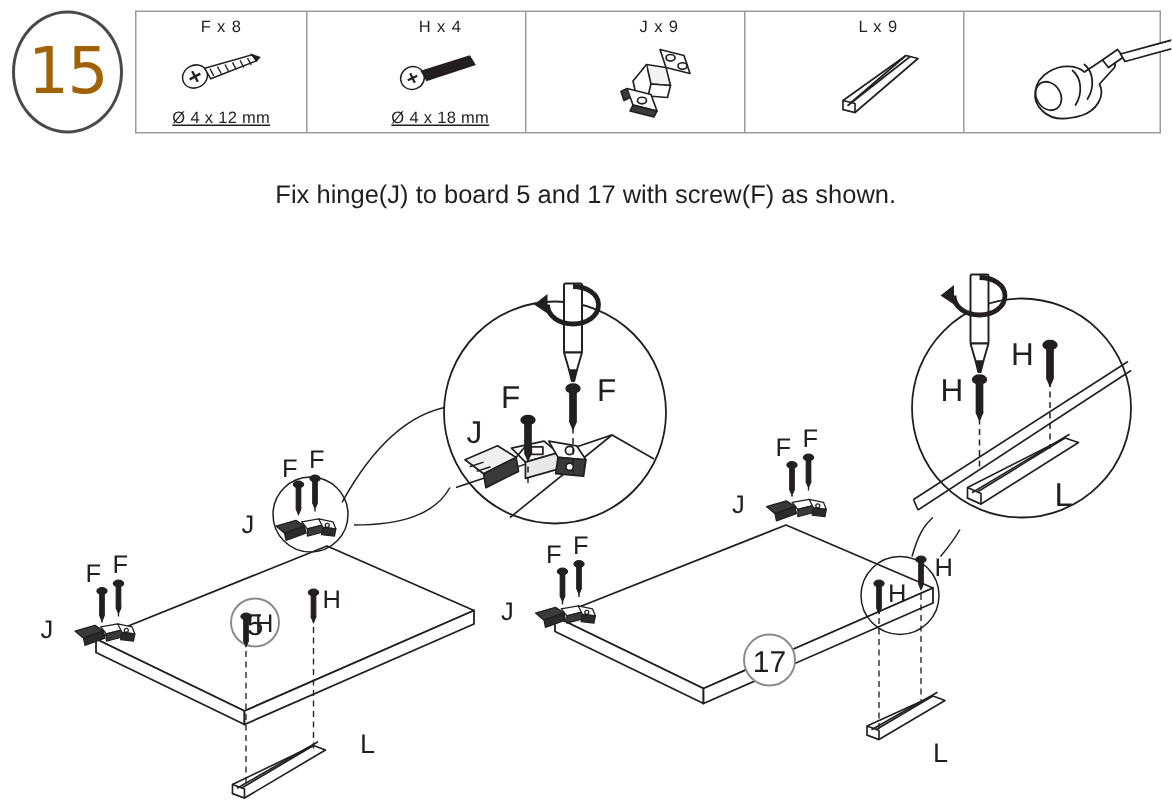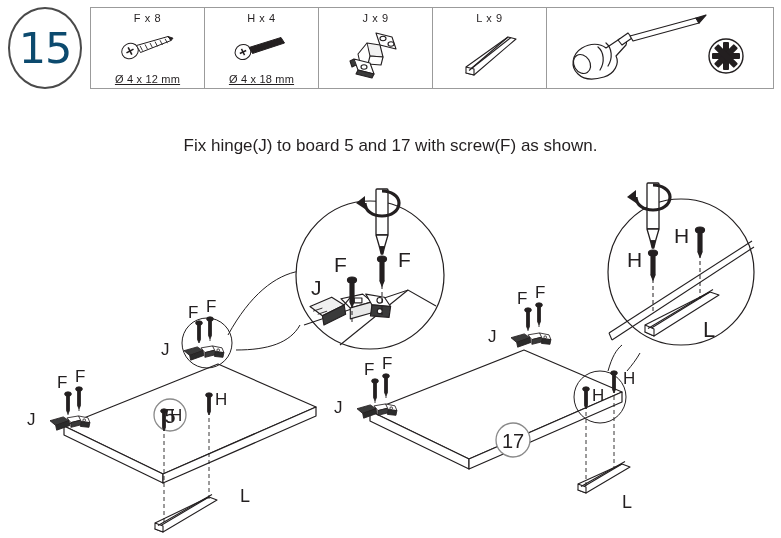--- a/index.html
+++ b/index.html
@@ -30,35 +30,36 @@
     border: 2px solid #4a4a4a;
     border-radius: 50%;
     display: flex;
     align-items: center;
     justify-content: center;
     box-sizing: border-box;
   }
   #step-badge span {
     font-size: 43px;
     line-height: 1;
-    color: #0c4a6e;
+    color: #a16207;
     letter-spacing: -1px;
     font-family: "DejaVu Sans", sans-serif;
   }
 
   #parts-table {
     position: absolute;
     left: 90px;
     top: 7px;
     width: 684px;
     height: 82px;
     display: flex;
     border: 1px solid #9b9b9b;
     box-sizing: border-box;
     background: #fff;
+    gap: 32px;
   }
   .part-cell {
     position: relative;
     border-right: 1px solid #9b9b9b;
     box-sizing: border-box;
     display: flex;
     flex-direction: column;
     align-items: center;
     justify-content: space-between;
     padding: 4px 2px 3px 2px;
@@ -98,21 +99,20 @@
     left: 0;
     top: 118px;
     width: 781px;
     text-align: center;
   }
   #instructions .line {
     font-size: 17px;
     line-height: 24px;
     color: #231f20;
     white-space: nowrap;
-    margin-top: 16px;
   }
 
   
   #drawing {
     position: absolute;
     left: 0;
     top: 175px;
     width: 781px;
     height: 363px;
   }

